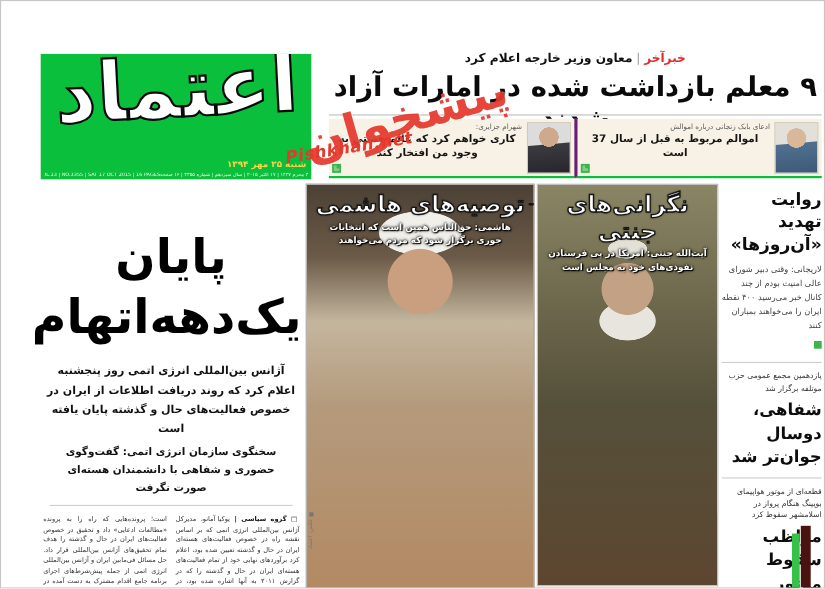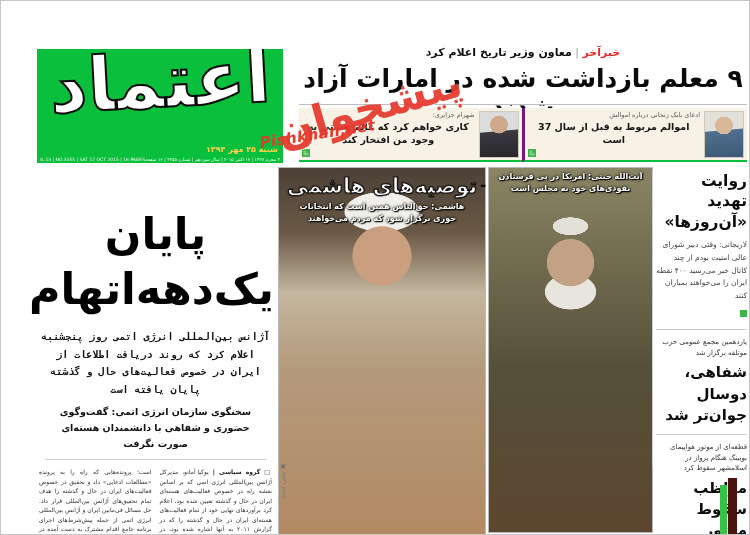--- a/index.html
+++ b/index.html
@@ -33,21 +33,21 @@
   .ph-zanjani{background:radial-gradient(circle 9px at 50% 30%,#d9b899 97%,transparent),linear-gradient(175deg,#e3e0da 40%,#51708f 42%,#3c5a77);}
   .ph-jazayeri{background:radial-gradient(circle 9px at 50% 28%,#cfa98b 97%,transparent),linear-gradient(175deg,#dcdcdc 42%,#3a3a40 44%,#26262b);}
   
   .wm-fa{position:absolute;left:272px;top:80px;z-index:40;font-size:44px;font-weight:bold;color:#e5392e;
     transform:rotate(-16deg);opacity:.93;text-shadow:1px 1px 0 #ffffff88;}
   .wm-en{position:absolute;left:258px;top:124px;z-index:41;font-size:15px;font-weight:bold;font-style:italic;color:#e5392e;
     transform:rotate(-9deg);letter-spacing:.5px;}
   
   .lead{position:absolute;left:36px;top:166px;width:237px;}
   .lead-h{font-size:43px;font-weight:bold;color:#000;text-align:center;line-height:1.28;letter-spacing:-1px;margin-top:40px;}
-  .lede1{margin:12px 4px 0;font-size:10px;font-weight:bold;color:#111;text-align:center;line-height:1.75;font-family:Liberation Mono, monospace;}
+  .lede1{margin:12px 4px 0;font-size:10px;font-weight:bold;color:#111;text-align:center;line-height:1.75;}
   .lede2{margin:5px 14px 0;font-size:9.5px;font-weight:bold;color:#111;text-align:center;line-height:1.7;}
   .lead-rule{margin:7px 8px;border-top:1px solid #cfcfcf;}
   .lead-body{height:136px;overflow:hidden;font-size:6px;color:#333;line-height:1.58;text-align:justify;
     column-count:2;column-gap:8px;padding:0 2px;}
   .byline{font-weight:bold;color:#111;}
   
   .photo-block{position:absolute;border:1px solid #b9b9b9;overflow:hidden;}
   .pb-hashemi{left:277px;top:166px;width:206px;height:366px;
     background:radial-gradient(circle 30px at 50% 24%,#c99f7f 97%,transparent),
                radial-gradient(ellipse 38px 20px at 50% 12%,#f1efe9 97%,transparent),
@@ -87,21 +87,21 @@
     <div class="logo-callig">اعتماد</div>
     <div class="mast-date">شنبه ۲۵ مهر ۱۳۹۴</div>
     <div class="mast-info">
       <span>۴ محرم ۱۴۳۷ | ۱۷ اکتبر ۲۰۱۵ | سال سیزدهم | شماره ۳۳۵۵ | ۱۶ صفحه</span>
       <span style="direction:ltr;">ETEMAAD DAILY | VOL.13 | NO.3355 | SAT 17 OCT 2015 | 16 PAGES</span>
     </div>
   </div>
 
   <div class="top-story">
     <div class="top-kicker">
-      <span class="tag">خبرآخر</span><span class="sep"> | </span><span>معاون وزیر تاریخ اعلام کرد</span>
+      <span class="tag">خبرآخر</span><span class="sep"> | </span><span>معاون وزیر خارجه اعلام کرد</span>
     </div>
     <div class="top-headline">۹ معلم بازداشت شده در امارات آزاد شدند</div>
   </div>
   <div class="top-divider"></div>
 
   <div class="mini-row">
     <div class="mini-item">
       <div class="mini-photo ph-zanjani"></div>
       <div class="mini-texts">
         <div class="mini-kicker">ادعای بابک زنجانی درباره اموالش</div>
@@ -139,20 +139,21 @@
 
   <div class="photo-block pb-hashemi">
     <div class="photo-headline">توصیه‌های هاشمی</div>
     <div class="photo-sub">هاشمی: حق‌الناس همین است که انتخابات جوری برگزار شود که مردم می‌خواهند</div>
     <div class="photo-credit">■ عکس: اعتماد</div>
   </div>
 
   <div class="gap-dash">-</div>
 
   <div class="photo-block pb-jannati">
+    <div class="photo-headline">نگرانی‌های جنتی</div>
     <div class="photo-sub">آیت‌الله جنتی: امریکا در پی فرستادن نفوذی‌های خود به مجلس است</div>
   </div>
 
   <div class="sb-vline"></div>
   <div class="sidebar">
     <div class="sb-title1">روایت تهدید «آن‌روزها»</div>
     <div class="sb-body">لاریجانی: وقتی دبیر شورای عالی امنیت بودم از چند کانال خبر می‌رسید ۴۰۰ نقطه ایران را می‌خواهند بمباران کنند</div>
     <span class="sb-sq"></span>
     <div class="sb-rule"></div>
     <div class="sb-kicker">یازدهمین مجمع عمومی حزب موتلفه برگزار شد</div>

